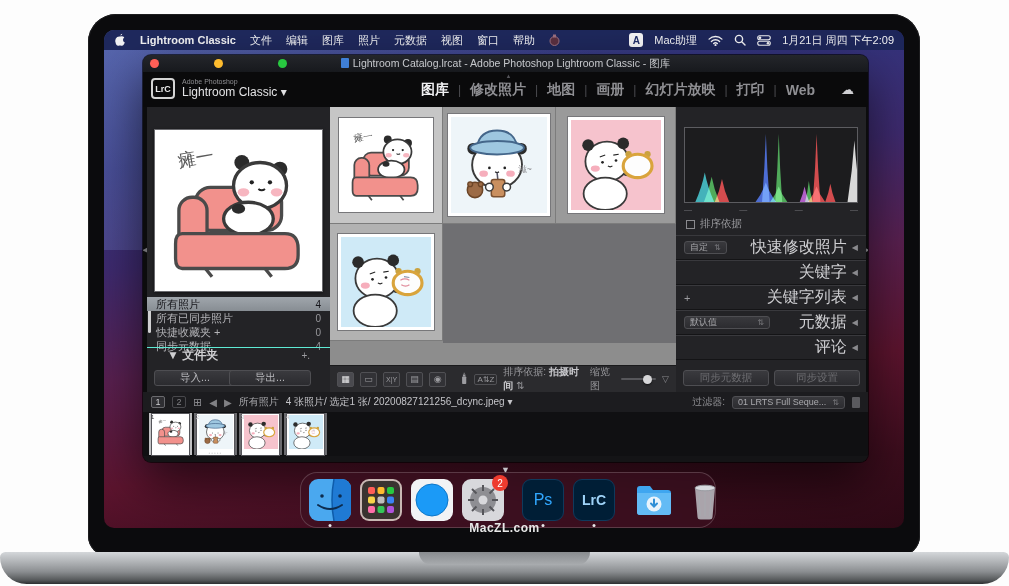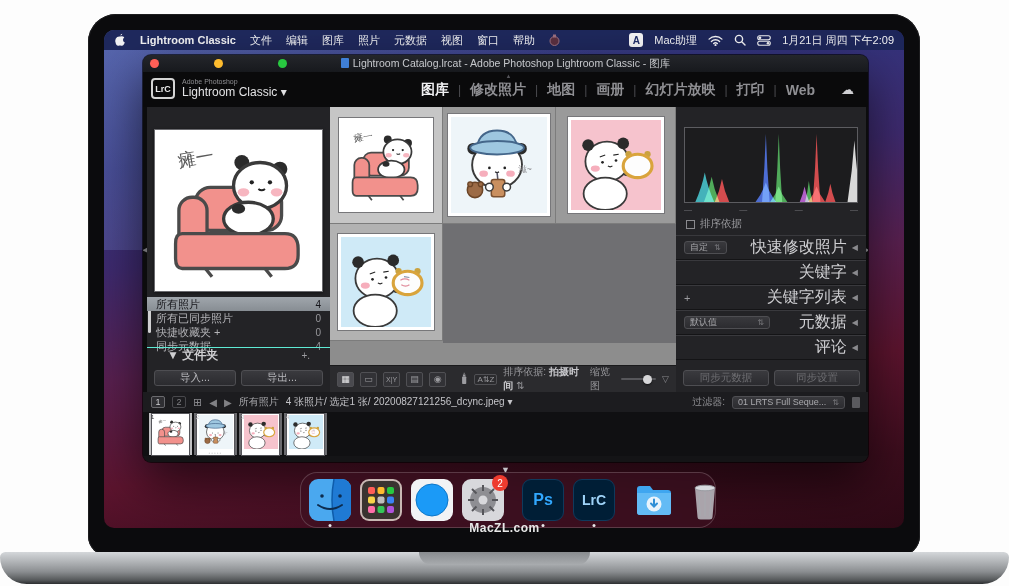--- a/index.html
+++ b/index.html
@@ -132,21 +132,21 @@
   #dock { left:196px; top:442px; width:416px; height:56px; background:rgba(62,18,34,.55);
     border:1px solid rgba(255,255,255,.18); border-radius:17px; display:flex; align-items:center;
     padding:0 8px; gap:9px; backdrop-filter:blur(4px); }
   .dicon { width:42px; height:42px; position:relative; }
   .dsep { width:1px; height:38px; background:rgba(255,255,255,.25); }
   .rundot { position:absolute; left:50%; bottom:-6px; width:3px; height:3px; border-radius:50%;
     background:#e8e8ea; transform:translateX(-50%); }
   .badge { position:absolute; right:-4px; top:-4px; min-width:16px; height:16px; border-radius:8px;
     background:#ee3b2f; color:#fff; font-size:10px; display:flex; align-items:center; justify-content:center; padding:0 4px; }
   .tile { width:42px; height:42px; border-radius:9px; display:flex; align-items:center; justify-content:center; }
-  .ps-tile { background:#001e36; border:1.5px solid #0f3a5c; color:#31a8ff; font-weight:bold; font-size:16px; }
+  .ps-tile { background:#001e36; border:1.5px solid #0f3a5c; color:#31a8ff; font-weight:normal; font-size:16px; }
   .lrc-tile { background:#001e36; border:1.5px solid #0f3a5c; color:#9fd3f8; font-weight:bold; font-size:14px; }
   .chev { color:#b9b9bd; font-size:9px; }
 </style>
 </head>
 <body>
 
 <svg width="0" height="0" style="position:absolute">
   <defs>
     <g id="sym-sofa">
       <rect width="100" height="100" fill="#ffffff"></rect>
@@ -327,21 +327,21 @@
           <div class="panel-row">
             <span>同步元数据</span>
               <span class="cnt">4</span>
           </div>
         </div>
         <div class="flex" style="position:absolute;left:0;top:240px;width:183px;height:16px;padding:0 20px;border-top:1px solid #5eead4">
           <span class="panel-h">▼ 文件夹</span>
           <span style="margin-left:auto;color:#9c9ca0;font-size:10px">+.</span>
         </div>
         <div class="lr-btn abs" style="left:7px;top:263px;width:82px">导入...</div>
-        <div class="lr-btn abs" style="left:94px;top:263px;width:82px">导出...</div>
+        <div class="lr-btn abs" style="left:82px;top:263px;width:82px">导出...</div>
       </div>
 
       <div id="centerarea" class="abs">
         <div id="filterbar" class="abs">
           <span>图库过滤器:</span>
           <span style="margin-left:18px" class="fsep">|</span>
           <span class="f">文本</span>
             <span class="fsep">|</span>
           <span class="f">属性</span>
             <span class="fsep">|</span>

